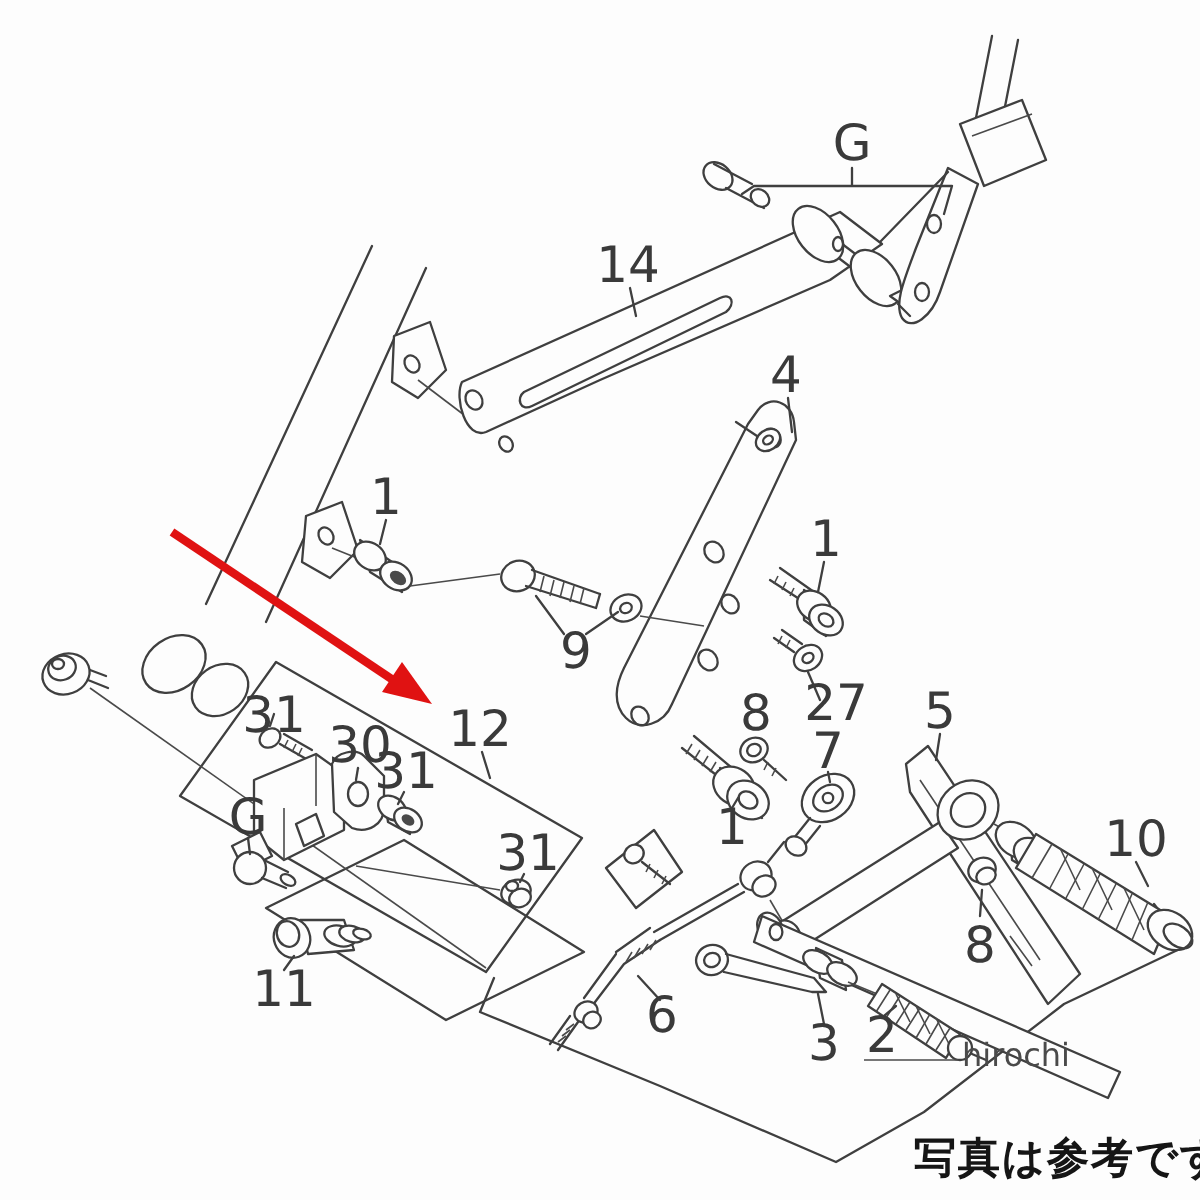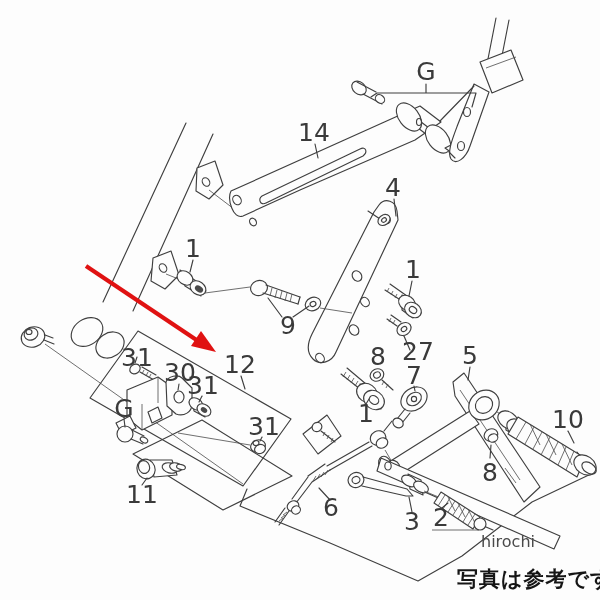--- a/index.html
+++ b/index.html
@@ -6,21 +6,21 @@
   body{width:600px;height:600px;background:#fdfdfd;position:relative;overflow:hidden;
        font-family:"DejaVu Sans",sans-serif;}
   #stage{position:absolute;left:0;top:0;width:600px;height:600px;}
   svg{position:absolute;left:0;top:0;}
   svg .s{stroke:#3f3f3f;stroke-width:1.15;fill:none;stroke-linecap:round;stroke-linejoin:round;}
   svg .f{stroke:#3f3f3f;stroke-width:1.15;fill:#fdfdfd;stroke-linejoin:round;}
   svg .thin{stroke:#4a4a4a;stroke-width:0.8;fill:none;}
   svg .dk{fill:#4a4a4a;stroke:none;}
   svg .callout{font:25px "DejaVu Sans",sans-serif;fill:#3a3a3a;text-anchor:middle;stroke:none;}
   svg .red{stroke-width:4.2;stroke-linecap:butt;}
-  .watermark{position:absolute;left:481px;top:518px;font:16px "DejaVu Sans",sans-serif;color:#4a4a4a;margin-top:14px;}
+  .watermark{position:absolute;left:481px;top:518px;font:16px "DejaVu Sans",sans-serif;color:#4a4a4a;}
   .caption{position:absolute;left:457px;top:565px;font:21px "DejaVu Serif","DejaVu Sans",serif;
            font-weight:600;color:#151515;letter-spacing:1px;white-space:nowrap;}
 </style>
 </head>
 <body>
 
 <div id="stage">
 <svg width="600" height="600" viewBox="0 0 600 600">
 
   <g>

